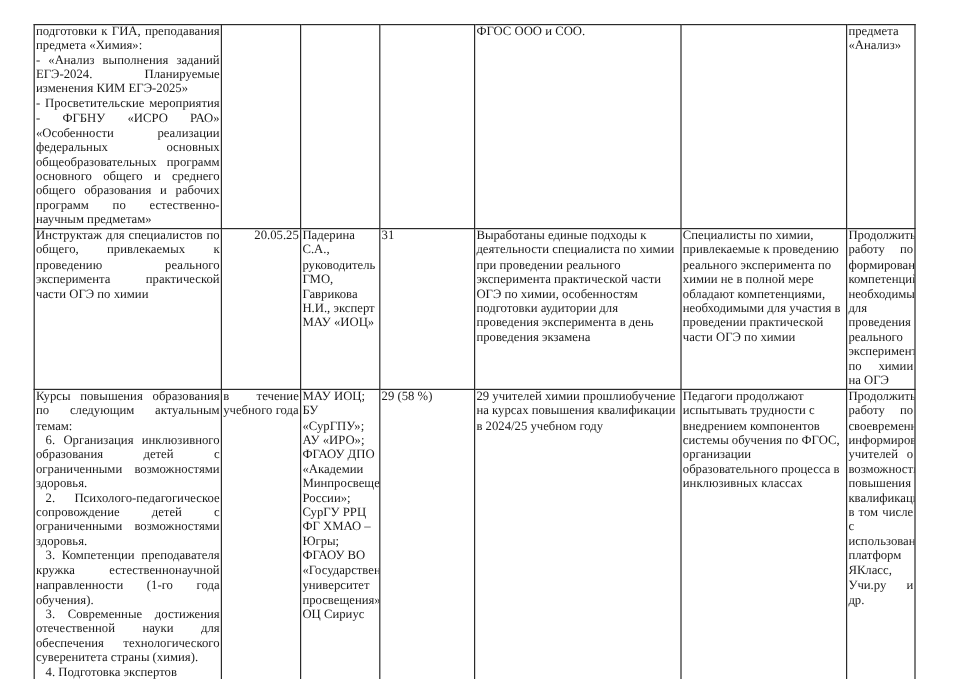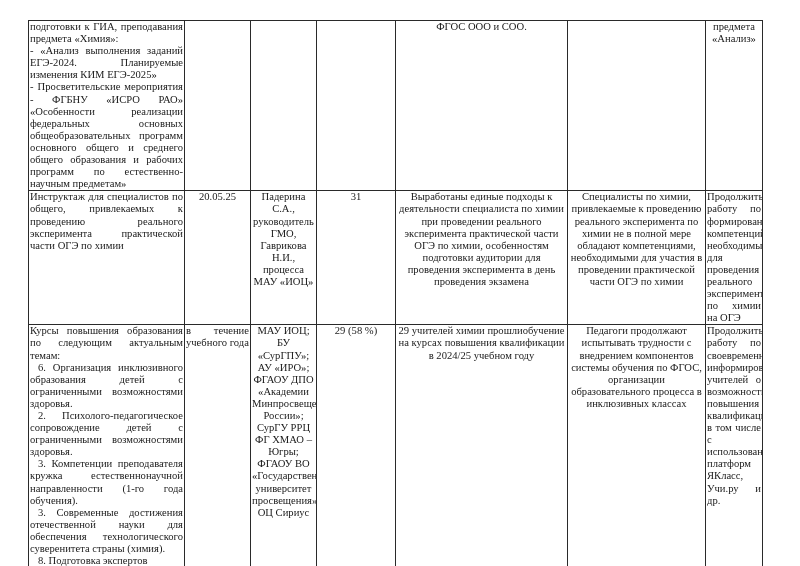--- a/index.html
+++ b/index.html
@@ -4,22 +4,22 @@
   <style>
     html, body { margin: 0; padding: 0; background: #ffffff; }
     body { width: 800px; height: 566px; position: relative; overflow: hidden;
            font-family: "Liberation Serif", "DejaVu Serif", serif; color: #1a1a1a; }
     .page { position: absolute; left: 0; top: 0; width: 800px; height: 566px; background: #fff; }
     table.report { position: absolute; left: 28px; top: 20px; border-collapse: collapse; table-layout: fixed;
                    width: 734px; }
     table.report td { border: 1px solid #2a2a2a; vertical-align: top; padding: 0 1px;
                       font-size: 10.6px; line-height: 12.1px; overflow: hidden; }
     td.just { text-align: justify; text-align-last: left; }
-    td.center { text-align: center; }
-    td.left { text-align: center; }
+    td.center { text-align: left; }
+    td.left { text-align: right; }
     .line { display: block; }
     .list-item { display: block; text-indent: 8px; }
     .r1 td { height: 166px; }
     .r2 td { height: 113px; }
     .r3 td { height: 242px; }
   </style>
 </head>
 <body>
 
 <div class="page">
@@ -45,34 +45,34 @@
         <td class="center"></td>
         <td class="center">ФГОС ООО и СОО.</td>
         <td class="center"></td>
         <td class="center">предмета «Анализ»</td>
       </tr>
       <tr class="r2">
         <td class="just">
           <span class="line">Инструктаж для специалистов по общего, привлекаемых к проведению реального эксперимента практической части ОГЭ по химии</span>
         </td>
         <td class="left">20.05.25</td>
-        <td class="center">Падерина С.А., руководитель ГМО, Гаврикова Н.И., процесса МАУ «ИОЦ»</td>
+        <td class="center">Падерина С.А., руководитель ГМО, Гаврикова Н.И., эксперт МАУ «ИОЦ»</td>
         <td class="center">31</td>
         <td class="center">Выработаны единые подходы к деятельности специалиста по химии при проведении реального эксперимента практической части ОГЭ по химии, особенностям подготовки аудитории для проведения эксперимента в день проведения экзамена</td>
         <td class="center">Специалисты по химии, привлекаемые к проведению реального эксперимента по химии не в полной мере обладают компетенциями, необходимыми для участия в проведении практической части ОГЭ по химии</td>
         <td class="just">Продолжить работу по формированию компетенций, необходимых для проведения реального эксперимента по химии на ОГЭ</td>
       </tr>
       <tr class="r3">
         <td class="just">
           <span class="line">Курсы повышения образования по следующим актуальным темам:</span>
           <span class="list-item">6. Организация инклюзивного образования детей с ограниченными возможностями здоровья.</span>
           <span class="list-item">2. Психолого-педагогическое сопровождение детей с ограниченными возможностями здоровья.</span>
           <span class="list-item">3. Компетенции преподавателя кружка естественнонаучной направленности (1-го года обучения).</span>
           <span class="list-item">3. Современные достижения отечественной науки для обеспечения технологического суверенитета страны (химия).</span>
-          <span class="list-item">8. Подготовка экспертов</span>
+          <span class="list-item">4. Подготовка экспертов</span>
         </td>
         <td class="just">в течение учебного года</td>
         <td class="center">МАУ ИОЦ; БУ «СурГПУ»; АУ «ИРО»; ФГАОУ ДПО «Академии Минпросвещения России»; СурГУ РРЦ ФГ ХМАО – Югры; ФГАОУ ВО «Государственный университет просвещения», ОЦ Сириус</td>
         <td class="center">29 (58 %)</td>
         <td class="center">29 учителей химии прошлиобучение на курсах повышения квалификации в 2024/25 учебном году</td>
         <td class="center">Педагоги продолжают испытывать трудности с внедрением компонентов системы обучения по ФГОС, организации образовательного процесса в инклюзивных классах</td>
         <td class="just">Продолжить работу по своевременному информированию учителей о возможности повышения квалификации, в том числе с использованием платформ ЯКласс, Учи.ру и др.</td>
       </tr>
     </tbody>
   </table>

